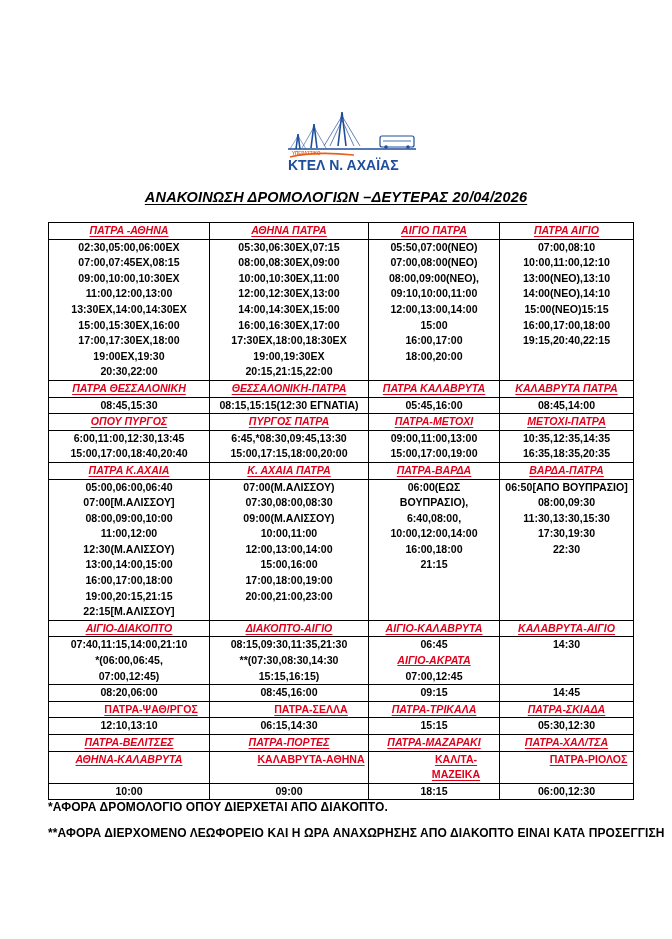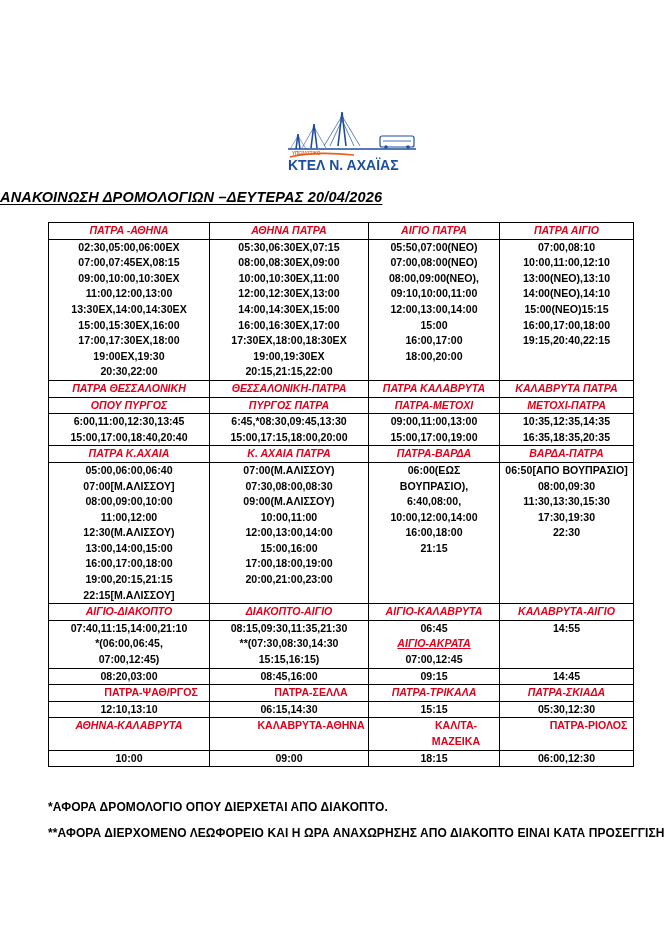--- a/index.html
+++ b/index.html
@@ -1,27 +1,27 @@
 <!DOCTYPE html>
 <html><head>
 <meta charset="utf-8">
 <style>
   html, body { margin: 0; padding: 0; background: #ffffff; }
   body { width: 672px; height: 939px; position: relative; overflow: hidden;
          font-family: "Liberation Sans", "DejaVu Sans", sans-serif; color: #000; }
   .logo { position: absolute; left: 284px; top: 110px; width: 140px; height: 62px; text-align: center; }
   .logo svg { display: block; }
-  .title { position: absolute; left: 0; width: 672px; top: 189px; text-align: left;
+  .title { position: absolute; left: 0; width: 672px; top: 189px; text-align: center;
            font-weight: bold; font-style: italic; font-size: 14.5px; letter-spacing: 0.2px; }
   .title span { text-decoration: underline; text-underline-offset: 2px; }
   table.sched { position: absolute; left: 48px; top: 222px; width: 585px;
                 border-collapse: collapse; table-layout: fixed; }
   table.sched td { border: 1.3px solid #000; padding: 0; text-align: center; vertical-align: top;
                    font-weight: bold; font-size: 10.6px; line-height: 15.6px; }
-  td.hdr { color: #e0001b; font-style: italic; 
+  td.hdr { color: #e0001b; font-style: italic; text-decoration: underline;
            text-underline-offset: 1.5px; height: 15px; line-height: 14px; font-size: 10.6px; }
   td.hdr.nostyle { font-style: normal; padding-left: 44px; }
   .tl { display: block; white-space: nowrap; }
   .sub-hdr { color: #e0001b; font-style: italic; text-decoration: underline; display: block; }
   .note { position: absolute; left: 48px; font-size: 12px; font-weight: bold; letter-spacing: 0.1px; }
 </style>
 </head>
 <body>
 
 <div class="logo">
@@ -107,20 +107,34 @@
           <span class="tl">19:15,20:40,22:15</span>
         </td>
       </tr>
       <tr>
         <td class="hdr">ΠΑΤΡΑ ΘΕΣΣΑΛΟΝΙΚΗ</td>
         <td class="hdr">ΘΕΣΣΑΛΟΝΙΚΗ-ΠΑΤΡΑ</td>
         <td class="hdr">ΠΑΤΡΑ ΚΑΛΑΒΡΥΤΑ</td>
         <td class="hdr">ΚΑΛΑΒΡΥΤΑ ΠΑΤΡΑ</td>
       </tr>
       <tr>
+        <td>
+          <span class="tl">08:45,15:30</span>
+        </td>
+        <td>
+          <span class="tl">08:15,15:15(12:30 ΕΓΝΑΤΙΑ)</span>
+        </td>
+        <td>
+          <span class="tl">05:45,16:00</span>
+        </td>
+        <td>
+          <span class="tl">08:45,14:00</span>
+        </td>
+      </tr>
+      <tr>
         <td class="hdr">ΟΠΟΥ ΠΥΡΓΟΣ</td>
         <td class="hdr">ΠΥΡΓΟΣ ΠΑΤΡΑ</td>
         <td class="hdr">ΠΑΤΡΑ-ΜΕΤΟΧΙ</td>
         <td class="hdr">ΜΕΤΟΧΙ-ΠΑΤΡΑ</td>
       </tr>
       <tr>
         <td>
           <span class="tl">6:00,11:00,12:30,13:45</span>
           <span class="tl">15:00,17:00,18:40,20:40</span>
         </td>
@@ -197,26 +211,26 @@
           <span class="tl">08:15,09:30,11:35,21:30</span>
           <span class="tl">**(07:30,08:30,14:30</span>
           <span class="tl">15:15,16:15)</span>
         </td>
         <td>
           <span class="tl">06:45</span>
           <span class="sub-hdr">ΑΙΓΙΟ-ΑΚΡΑΤΑ</span>
           <span class="tl">07:00,12:45</span>
         </td>
         <td>
-          <span class="tl">14:55</span>
-        </td>
-      </tr>
-      <tr>
-        <td>
-          <span class="tl">08:20,03:00</span>
+          <span class="tl">14:30</span>
+        </td>
+      </tr>
+      <tr>
+        <td>
+          <span class="tl">08:20,06:00</span>
         </td>
         <td>
           <span class="tl">08:45,16:00</span>
         </td>
         <td>
           <span class="tl">09:15</span>
         </td>
         <td>
           <span class="tl">14:45</span>
         </td>
@@ -235,20 +249,26 @@
           <span class="tl">06:15,14:30</span>
         </td>
         <td>
           <span class="tl">15:15</span>
         </td>
         <td>
           <span class="tl">05:30,12:30</span>
         </td>
       </tr>
       <tr>
+        <td class="hdr">ΠΑΤΡΑ-ΒΕΛΙΤΣΕΣ</td>
+        <td class="hdr">ΠΑΤΡΑ-ΠΟΡΤΕΣ</td>
+        <td class="hdr">ΠΑΤΡΑ-ΜΑΖΑΡΑΚΙ</td>
+        <td class="hdr">ΠΑΤΡΑ-ΧΑΛ/ΤΣΑ</td>
+      </tr>
+      <tr>
         <td class="hdr">ΑΘΗΝΑ-ΚΑΛΑΒΡΥΤΑ</td>
         <td class="hdr nostyle">ΚΑΛΑΒΡΥΤΑ-ΑΘΗΝΑ</td>
         <td class="hdr nostyle">ΚΑΛ/ΤΑ-ΜΑΖΕΙΚΑ</td>
         <td class="hdr nostyle">ΠΑΤΡΑ-ΡΙΟΛΟΣ</td>
       </tr>
       <tr>
         <td>
           <span class="tl">10:00</span>
         </td>
         <td>

